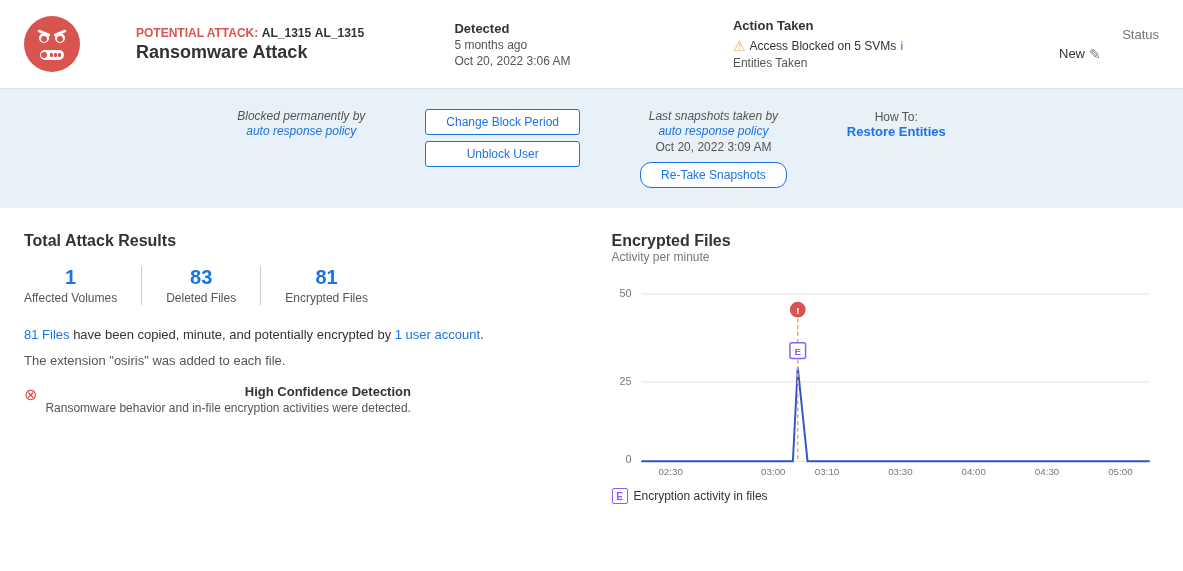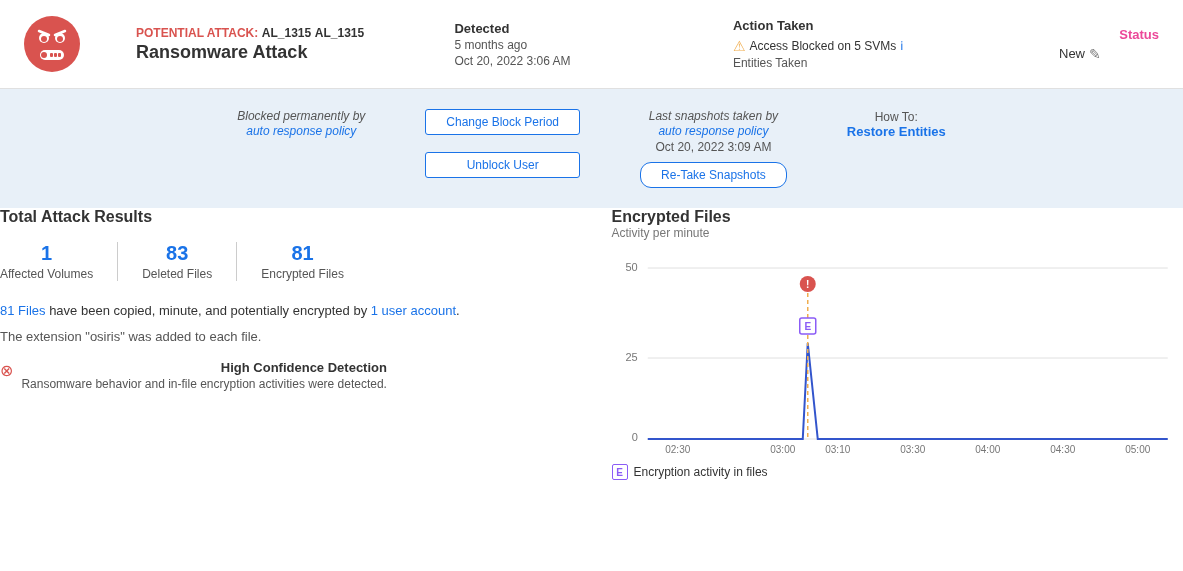--- a/index.html
+++ b/index.html
@@ -71,23 +71,23 @@
     .header-action .snapshots {
       font-size: 12px;
       color: #555;
       margin-top: 2px;
     }
     .header-status {
       text-align: right;
       min-width: 100px;
     }
     .header-status .label {
-      font-weight: bold;
-      font-size: 13px;
-      color: #ec4899;
+      font-weight: normal;
+      font-size: 13px;
+      color: #737373;
     }
     .header-status .status-row {
       display: flex;
       align-items: center;
       gap: 4px;
       margin-top: 4px;
     }
     .header-status .status-val {
       font-size: 13px;
       color: #333;
@@ -117,21 +117,21 @@
     }
     .blue-band .blocked-section a {
       color: #1a73e8;
       font-size: 12px;
       text-decoration: none;
       font-style: italic;
     }
     .blue-band .buttons-section {
       display: flex;
       flex-direction: column;
-      gap: 17px;
+      gap: 6px;
     }
     .blue-band .btn-outline {
       border: 1px solid #1a73e8;
       background: #fff;
       color: #1a73e8;
       padding: 5px 20px;
       border-radius: 3px;
       cursor: pointer;
       font-size: 12px;
       text-align: center;
@@ -176,20 +176,21 @@
       color: #1a73e8;
       font-size: 13px;
       font-weight: bold;
       text-decoration: none;
       display: block;
     }
 
     
     .main-content {
       display: flex;
+      padding: 24px;
       gap: 40px;
     }
 
     
     .left-panel {
       flex: 1;
       min-width: 0;
     }
     .results-title {
       font-size: 16px;

